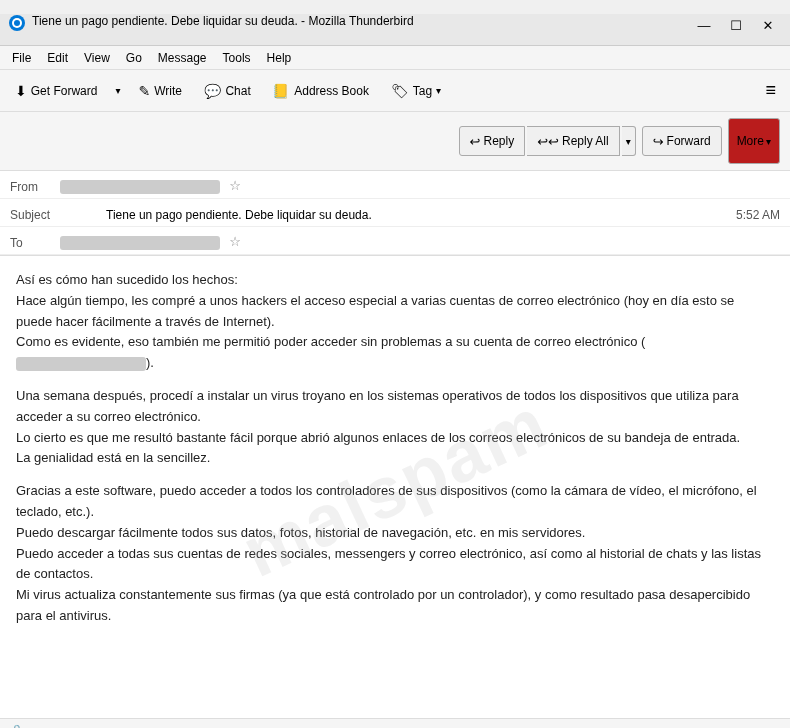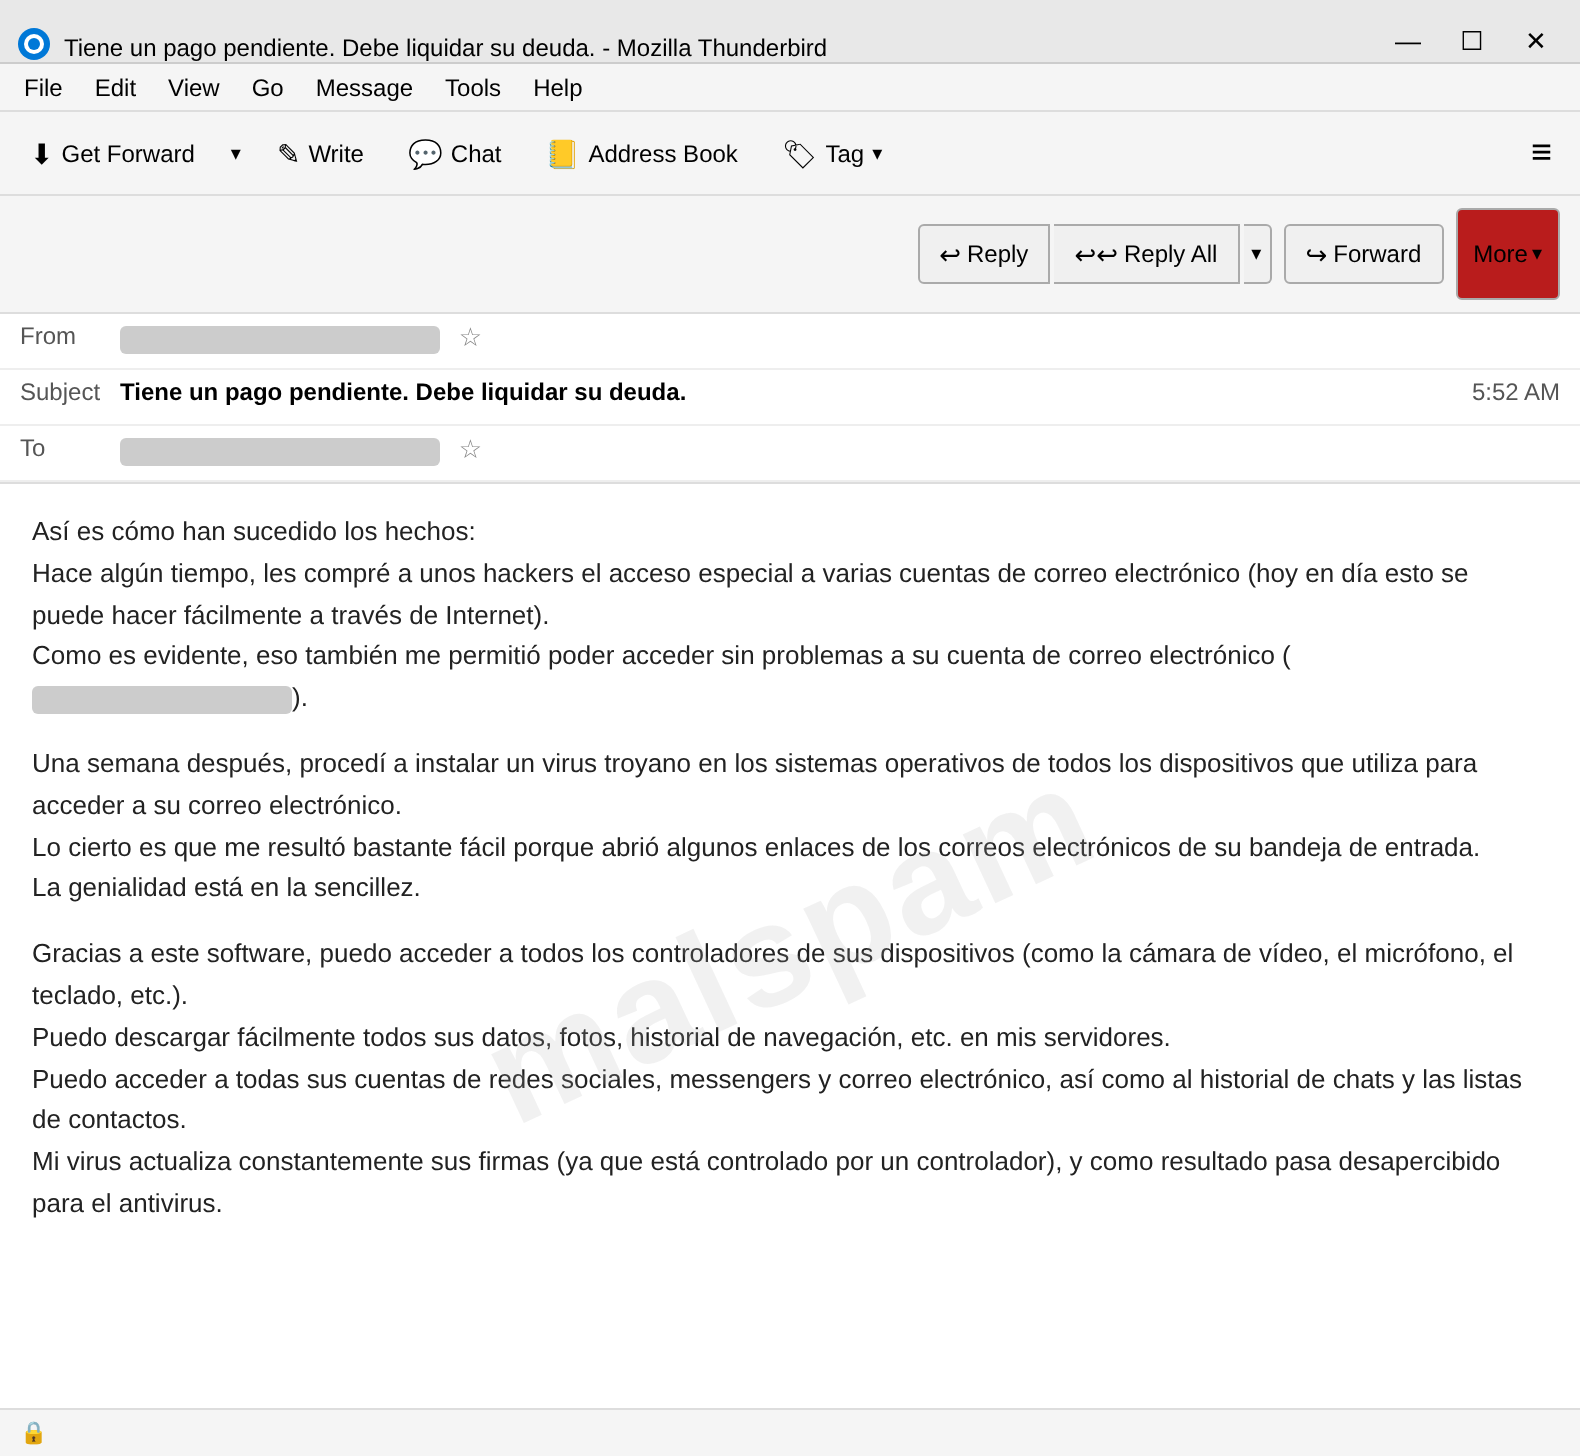--- a/index.html
+++ b/index.html
@@ -3,24 +3,25 @@
   <meta charset="utf-8">
   <style>
     * { margin: 0; padding: 0; box-sizing: border-box; }
     body { font-family: -apple-system, 'Segoe UI', Arial, sans-serif; font-size: 13px; background: #f0f0f0; color: #000; width: 790px; height: 728px; overflow: hidden; }
 
     
     .title-bar {
       background: #e8e8e8;
       height: 32px;
       display: flex;
-      align-items: flex-end;
+      align-items: flex-start;
       padding: 0 8px;
       border-bottom: 1px solid #ccc;
       user-select: none;
+      margin-top: 14px;
     }
     .title-bar-icon { width: 18px; height: 18px; margin-right: 6px; }
     .title-bar-text { flex: 1; font-size: 12px; color: #000; }
     .title-bar-controls { display: flex; gap: 4px; }
     .title-bar-btn {
       width: 28px; height: 22px;
       border: none; background: transparent;
       cursor: pointer; font-size: 13px;
       display: flex; align-items: center; justify-content: center;
     }
@@ -122,36 +123,36 @@
     }
 
     
     .email-header {
       background: #fff;
       padding: 0;
       border-bottom: 1px solid #ddd;
     }
     .header-row {
       display: flex;
-      align-items: flex-start;
+      align-items: flex-end;
       padding: 4px 10px;
       border-bottom: 1px solid #eee;
       min-height: 28px;
     }
     .header-label {
       font-size: 12px;
       color: #555;
       width: 50px;
       flex-shrink: 0;
     }
     .header-value {
       flex: 1;
       font-size: 12px;
     }
-    .header-value.bold { font-weight: bold; }
+    .header-value.bold { font-weight: normal; margin-left: 46px; }
     .header-blurred {
       display: inline-block;
       background: #ccc;
       border-radius: 3px;
       width: 160px;
       height: 14px;
       vertical-align: middle;
     }
     .star-icon { color: #888; font-size: 13px; margin-left: 6px; cursor: pointer; }
     .time-label { font-size: 12px; color: #555; }

